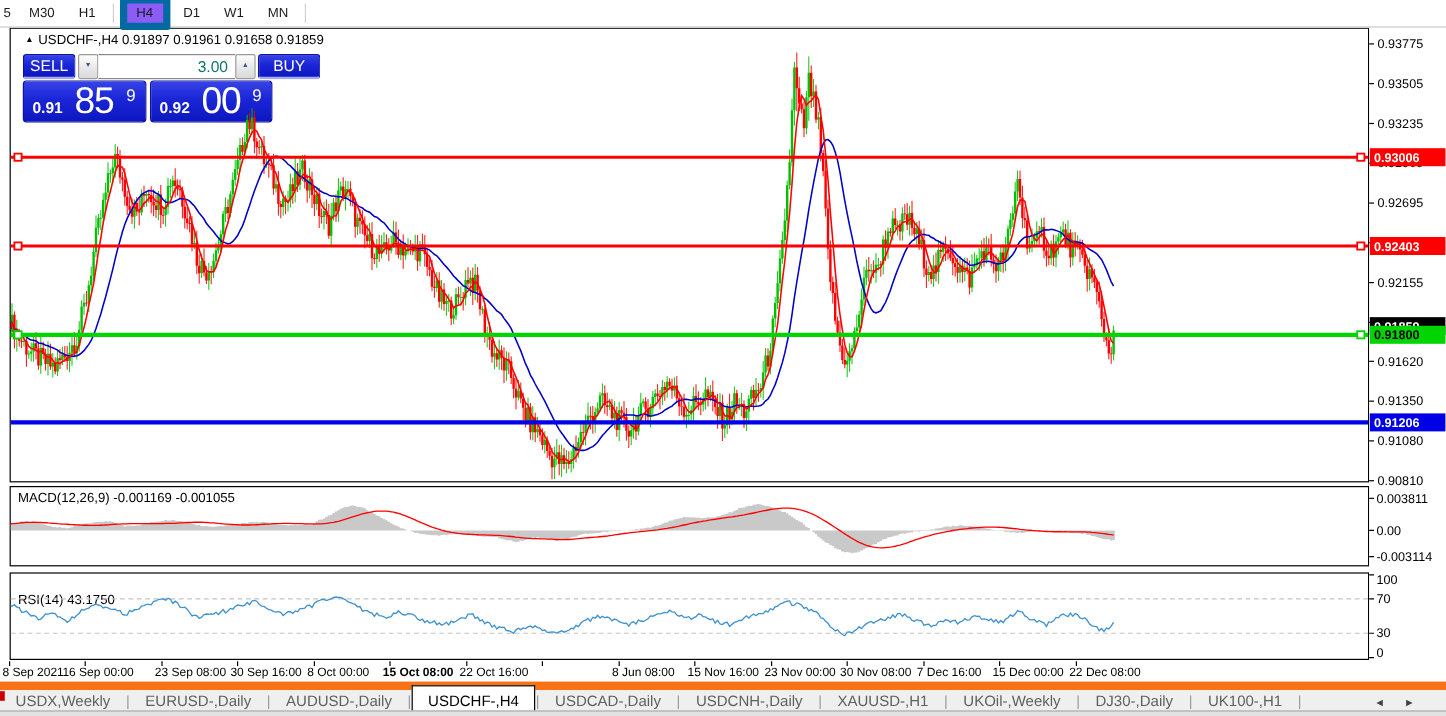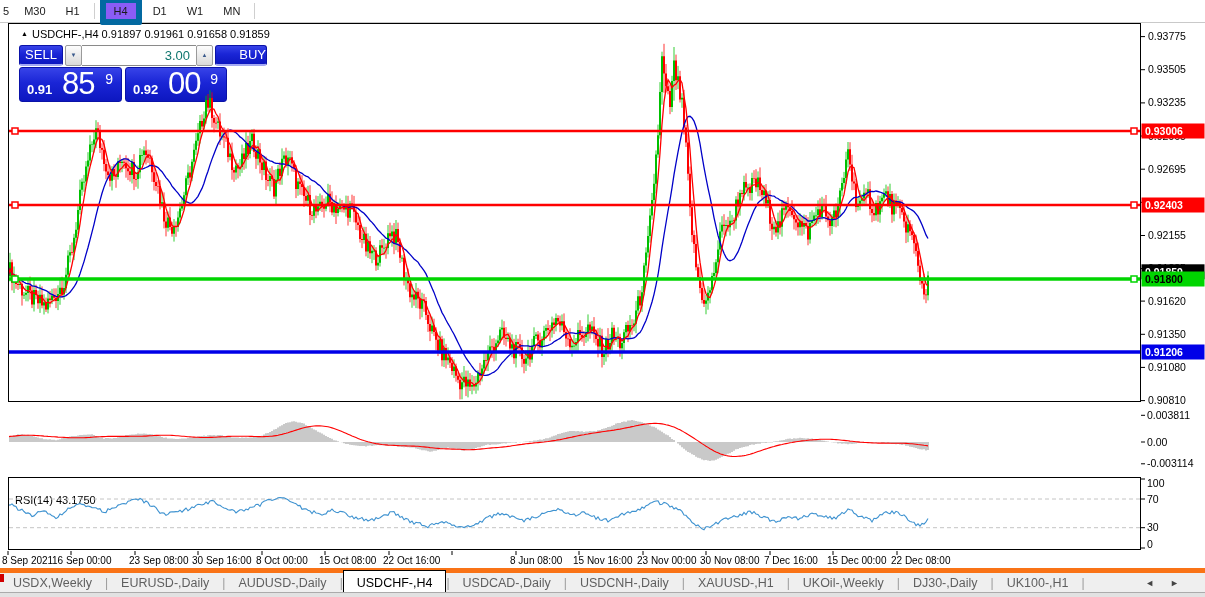--- a/index.html
+++ b/index.html
@@ -35,40 +35,40 @@
 
   
   #trade-panel{position:absolute;left:10px;top:21px;width:248px;z-index:9;}
   .tp-row1{display:flex;height:21px;}
   .tp-row2{display:flex;height:35px;margin-top:1px;}
   .blue{background:linear-gradient(#3743e8 0%,#1a25d6 45%,#0d17c0 100%);
         border:1px solid #0a12a8;border-radius:3px;color:#fff;box-sizing:border-box;}
   #sell-btn,#buy-btn{font-size:13px;text-align:center;line-height:18px;cursor:pointer;
         border-bottom:2px solid rgba(255,255,255,.55);}
   #sell-btn{width:44px;}
-  #buy-btn{width:52px;text-align:right;}
+  #buy-btn{width:52px;}
   .tp-spin{display:flex;flex:1;margin:0 2px;}
   .spin-btn{width:17px;background:linear-gradient(#fdfdfd,#d9d9d9);border:1px solid #9a9a9a;
         border-radius:2px;font-size:6px;color:#3a5a8c;text-align:center;line-height:19px;cursor:pointer;box-sizing:border-box;}
   #volume-field{flex:1;background:#fff;border:1px solid #8a8a8a;border-left:none;border-right:none;
         font-size:13px;color:#0f766e;text-align:right;padding:0 6px 0 0;line-height:19px;box-sizing:border-box;}
   .price-box{position:relative;height:35px;cursor:pointer;}
   #sell-price-box{width:103px;margin-right:3px;}
   #buy-price-box{width:102px;}
   .pp{position:absolute;left:7px;bottom:4px;font-size:13px;font-weight:bold;}
   .pb{position:absolute;left:42px;bottom:-1px;font-size:31px;letter-spacing:-1px;}
   .ps{position:absolute;right:8px;top:3px;font-size:14px;}
 
   
   #time-axis{position:absolute;left:0;top:551px;width:1205px;height:16px;z-index:2;}
   .time-label{position:absolute;top:4px;font-size:10px;color:#000;white-space:nowrap;}
 
   
   #tab-bar{position:absolute;left:0;top:568px;width:1205px;height:24px;background:#efefef;
-           border-top:5px solid #f97316;box-sizing:border-box;display:flex;align-items:center;z-index:10;text-align:center;}
+           border-top:7px solid #f97316;box-sizing:border-box;display:flex;align-items:center;z-index:10;text-align:center;}
   #tab-chip{position:absolute;left:0;top:1px;width:4px;height:8px;background:#d00000;}
   .tab{font-size:12.5px;color:#5f5f5f;padding:3px 13px;white-space:nowrap;cursor:pointer;}
   .tab.active{background:#ffffff;color:#000;border:1px solid #000;border-bottom:none;
               margin-top:-2px;padding-top:5px;}
   .tab-div{color:#9a9a9a;font-size:12px;}
   #tab-nav{position:absolute;right:10px;top:5px;font-size:9px;color:#444;letter-spacing:16px;cursor:pointer;}
 
   #bottom-strip{position:absolute;left:0;top:592px;width:1205px;height:5px;background:#e2e2e2;
                 border-top:1px solid #ababab;box-sizing:border-box;z-index:10;}
 </style>
@@ -113,34 +113,37 @@
           <span class="pp">0.92</span>
           <span class="pb">00</span>
           <span class="ps">9</span>
         </div>
       </div>
     </div>
   </div>
 
   <div id="price-axis" class="axis-area"></div>
 
+  <div id="macd-panel" class="panel">
+    <div id="macd-label" class="panel-label">MACD(12,26,9) -0.001169 -0.001055</div>
+  </div>
   <div id="macd-axis" class="axis-area"></div>
 
   <div id="rsi-panel" class="panel">
     <div id="rsi-label" class="panel-label">RSI(14) 43.1750</div>
   </div>
   <div id="rsi-axis" class="axis-area"></div>
 
   <div id="time-axis">
       <span class="time-label" style="left: 2px;">8 Sep 2021</span>
       <span class="time-label" style="left: 52px;">16 Sep 00:00</span>
       <span class="time-label" style="left: 129px;">23 Sep 08:00</span>
       <span class="time-label" style="left: 192px;">30 Sep 16:00</span>
       <span class="time-label" style="left: 256px;">8 Oct 00:00</span>
-      <span class="time-label" style="left: 319px;">15 Oct 08:00</span>
+      <span class="time-label" style="left: 319px; font-weight: bold;">15 Oct 08:00</span>
       <span class="time-label" style="left: 383px;">22 Oct 16:00</span>
       <span class="time-label" style="left: 446px; margin-top: 46px;">1 Nov 00:00</span>
       <span class="time-label" style="left: 510px;">8 Jun 08:00</span>
       <span class="time-label" style="left: 573px;">15 Nov 16:00</span>
       <span class="time-label" style="left: 637px;">23 Nov 00:00</span>
       <span class="time-label" style="left: 700px;">30 Nov 08:00</span>
       <span class="time-label" style="left: 764px;">7 Dec 16:00</span>
       <span class="time-label" style="left: 827px;">15 Dec 00:00</span>
       <span class="time-label" style="left: 891px;">22 Dec 08:00</span>
     </div>

